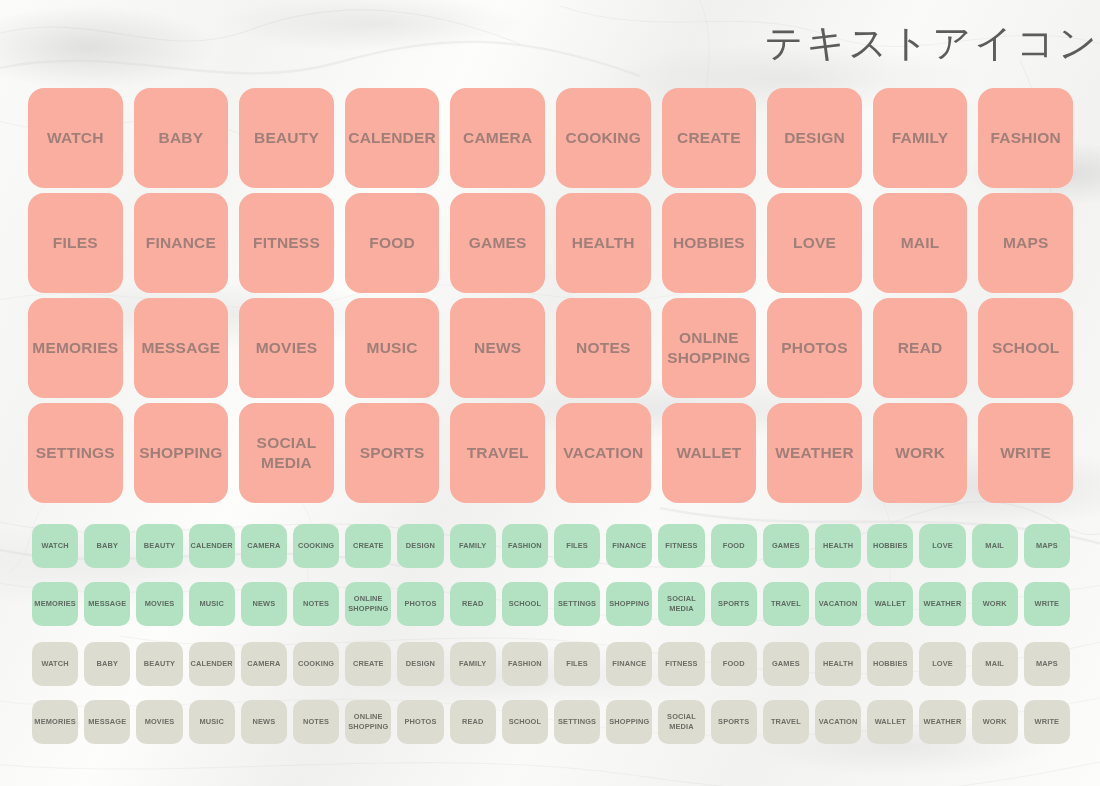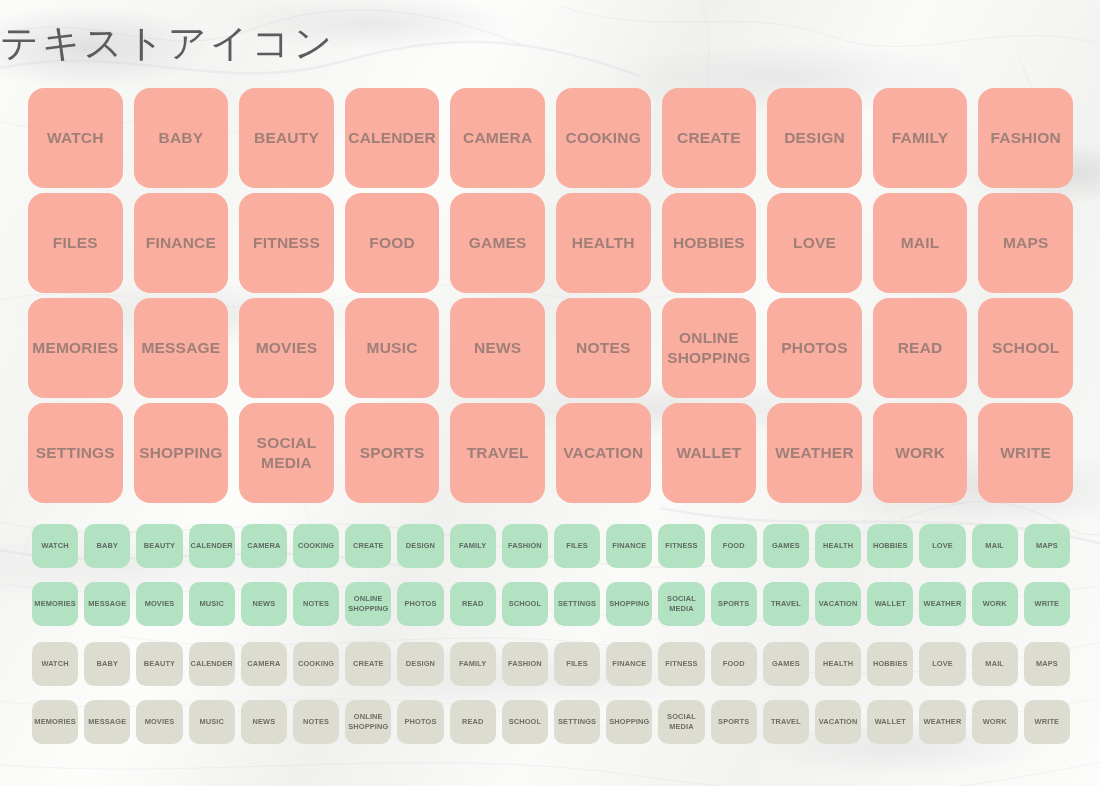--- a/index.html
+++ b/index.html
@@ -22,21 +22,21 @@
       radial-gradient(ellipse 240px 55px at 90% 62%, rgba(172,172,176,.22), rgba(172,172,176,0) 72%),
       radial-gradient(ellipse 320px 60px at 12% 72%, rgba(176,176,180,.16), rgba(176,176,180,0) 74%),
       radial-gradient(ellipse 260px 46px at 48% 86%, rgba(170,170,174,.16), rgba(170,170,174,0) 74%),
       radial-gradient(ellipse 200px 40px at 82% 95%, rgba(174,174,178,.18), rgba(174,174,178,0) 74%),
       linear-gradient(118deg, #fbfbfa 0%, #f4f4f2 18%, #fdfdfc 33%, #f0f0ee 47%, #fafaf9 61%, #f2f2f0 76%, #fcfcfb 100%);
   }
   #veins{position:absolute;inset:0;opacity:.5;}
   
   .title{
     position:absolute;left:0;right:0;top:18px;
-    text-align:left;
+    text-align:right;
     font-family:"Liberation Serif", "DejaVu Serif", serif;
     font-size:38px;letter-spacing:.08em;
     color:#5c5c5c;font-weight:400;
   }
   
   .big-grid{
     position:absolute;left:28px;top:88px;
     width:1045px;
     display:grid;
     grid-template-columns:repeat(10, 1fr);

